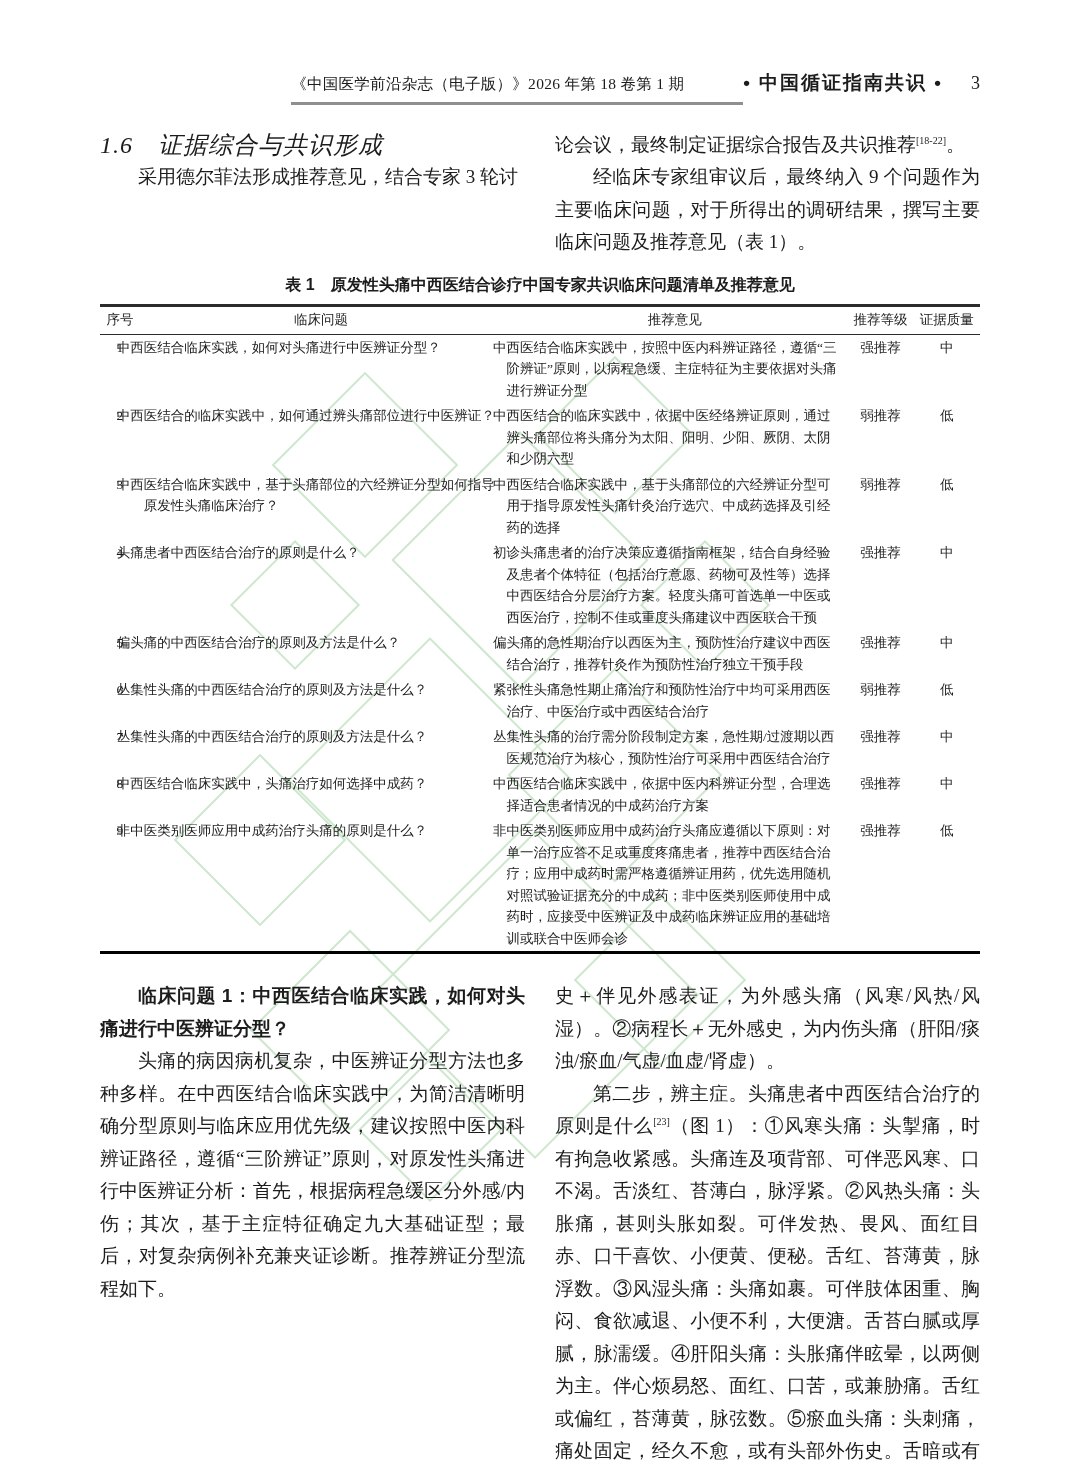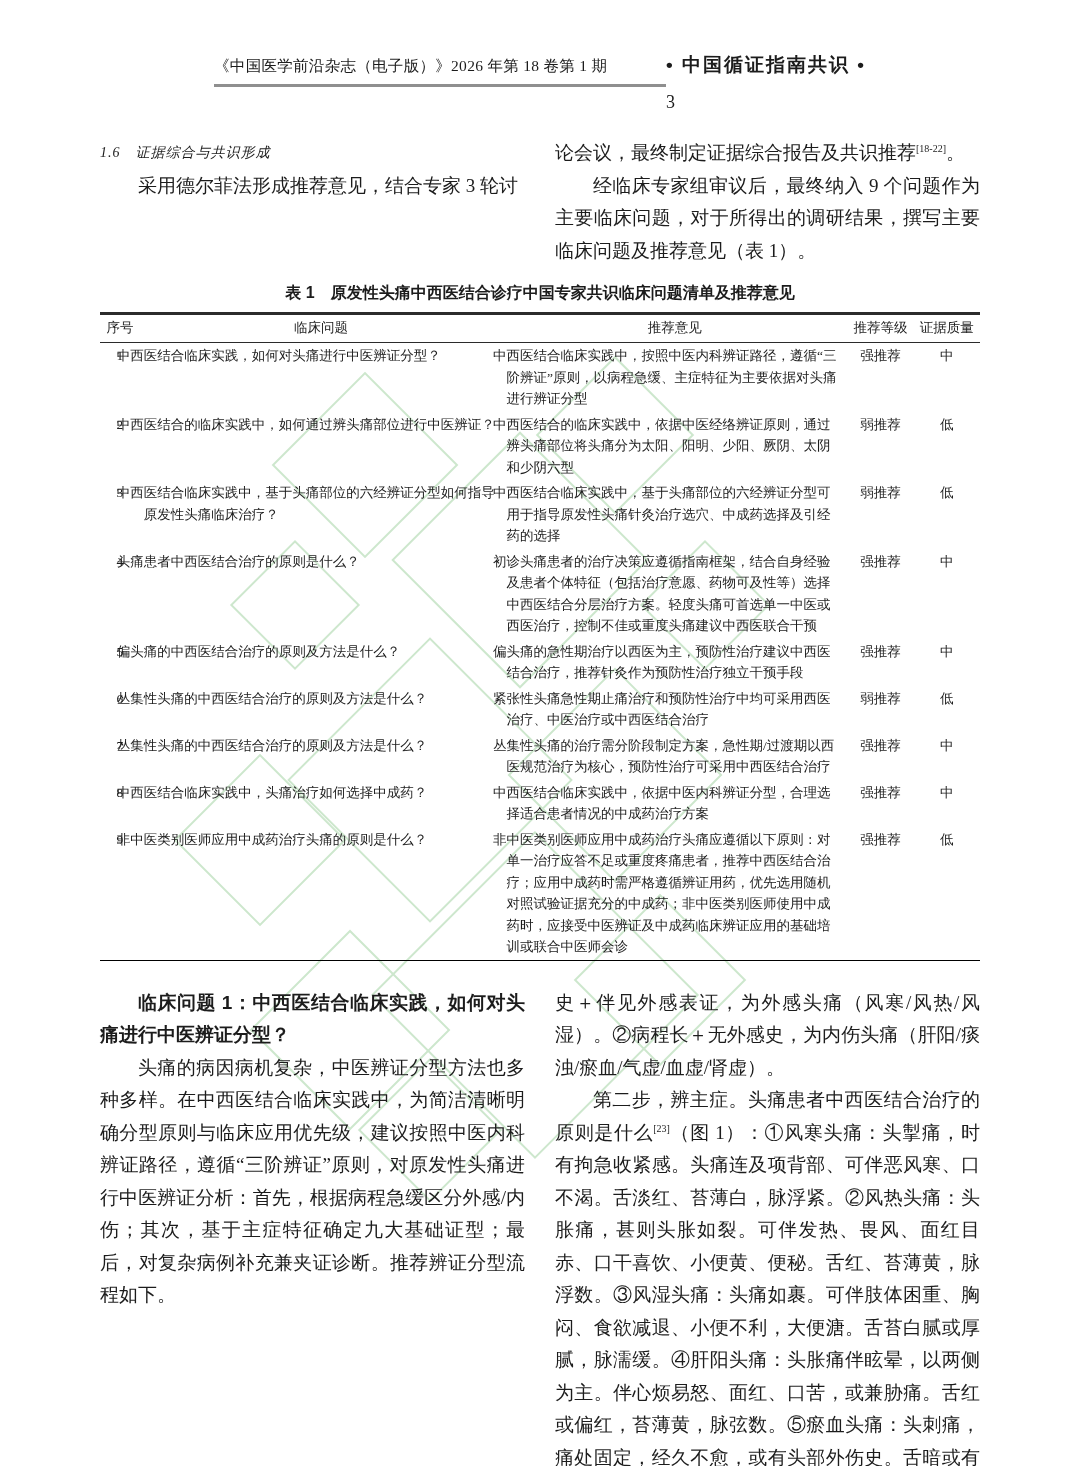--- a/index.html
+++ b/index.html
@@ -5,43 +5,43 @@
   html,body{margin:0;padding:0;}
   body{
     width:1080px;height:1466px;background:#ffffff;color:#1c1c1c;
     font-family:"Liberation Serif","DejaVu Serif",serif;
     position:relative;overflow:hidden;
   }
   .watermark{position:absolute;left:0;top:0;z-index:0;}
   .content{position:absolute;left:100px;top:0;width:880px;z-index:1;}
 
   
-  .header{display:flex;justify-content:center;align-items:baseline;padding-top:52px;}
+  .header{display:flex;justify-content:flex-end;align-items:baseline;padding-top:70px;}
   .header-left{font-size:15.5px;letter-spacing:.3px;}
-  .header-right{display:flex;align-items:baseline;gap:14px;flex-direction:column;}
+  .header-right{display:flex;align-items:baseline;gap:28px;}
   .journal-col{font-family:"Liberation Sans","DejaVu Sans",sans-serif;font-weight:bold;font-size:19px;letter-spacing:2px;}
   .pageno{font-size:18px;}
   .header-rule{height:2.5px;background:#8f8f8f;width:452px;margin-top:7px;}
 
   
   .cols{display:flex;gap:30px;}
   .cols.top{margin-top:24px;}
   .cols.bottom{margin-top:26px;}
   .col{width:425px;font-size:19px;line-height:32.5px;text-align:justify;}
   .col p{margin:0;}
   .indent{text-indent:2em;}
   .noindent{text-indent:0;}
-  .sec-heading-italic{font-style:italic;letter-spacing:1px;font-size:14px;}
+  .sec-heading-italic{font-style:italic;letter-spacing:1px;font-size:24px;}
   .sec-heading-bold{font-family:"Liberation Sans","DejaVu Sans",sans-serif;font-weight:bold;font-size:19px;}
   .boldpara{font-family:"Liberation Sans","DejaVu Sans",sans-serif;font-weight:bold;text-indent:2em;}
   sup{font-size:10px;line-height:0;}
 
   
   .table-title{text-align:center;font-family:"Liberation Sans","DejaVu Sans",sans-serif;font-weight:bold;font-size:16px;margin:16px 0 8px;}
-  table.consensus{width:100%;border-collapse:collapse;border-top:3px solid #2b2b2b;border-bottom:1px solid #000000;font-size:13.5px;}
+  table.consensus{width:100%;border-collapse:collapse;border-top:3px solid #2b2b2b;border-bottom:3px solid #000000;font-size:13.5px;}
   table.consensus thead th{border-bottom:1.5px solid #2b2b2b;font-weight:normal;padding:4px 2px 5px;font-size:13.5px;}
   table.consensus td{vertical-align:top;padding:2px 4px;line-height:21.5px;}
   col.c-no{width:4.5%;} col.c-q{width:41%;} col.c-rec{width:39%;} col.c-grade{width:7.5%;} col.c-qual{width:7.5%;}
   td.no,td.grade,td.quality{text-align:center;}
   td.q{padding-left:2em;text-indent:-2em;}
   td.rec{padding-left:1em;text-indent:-1em;}
   td.vmid{vertical-align:middle;}
 </style>
 </head>
 <body>

